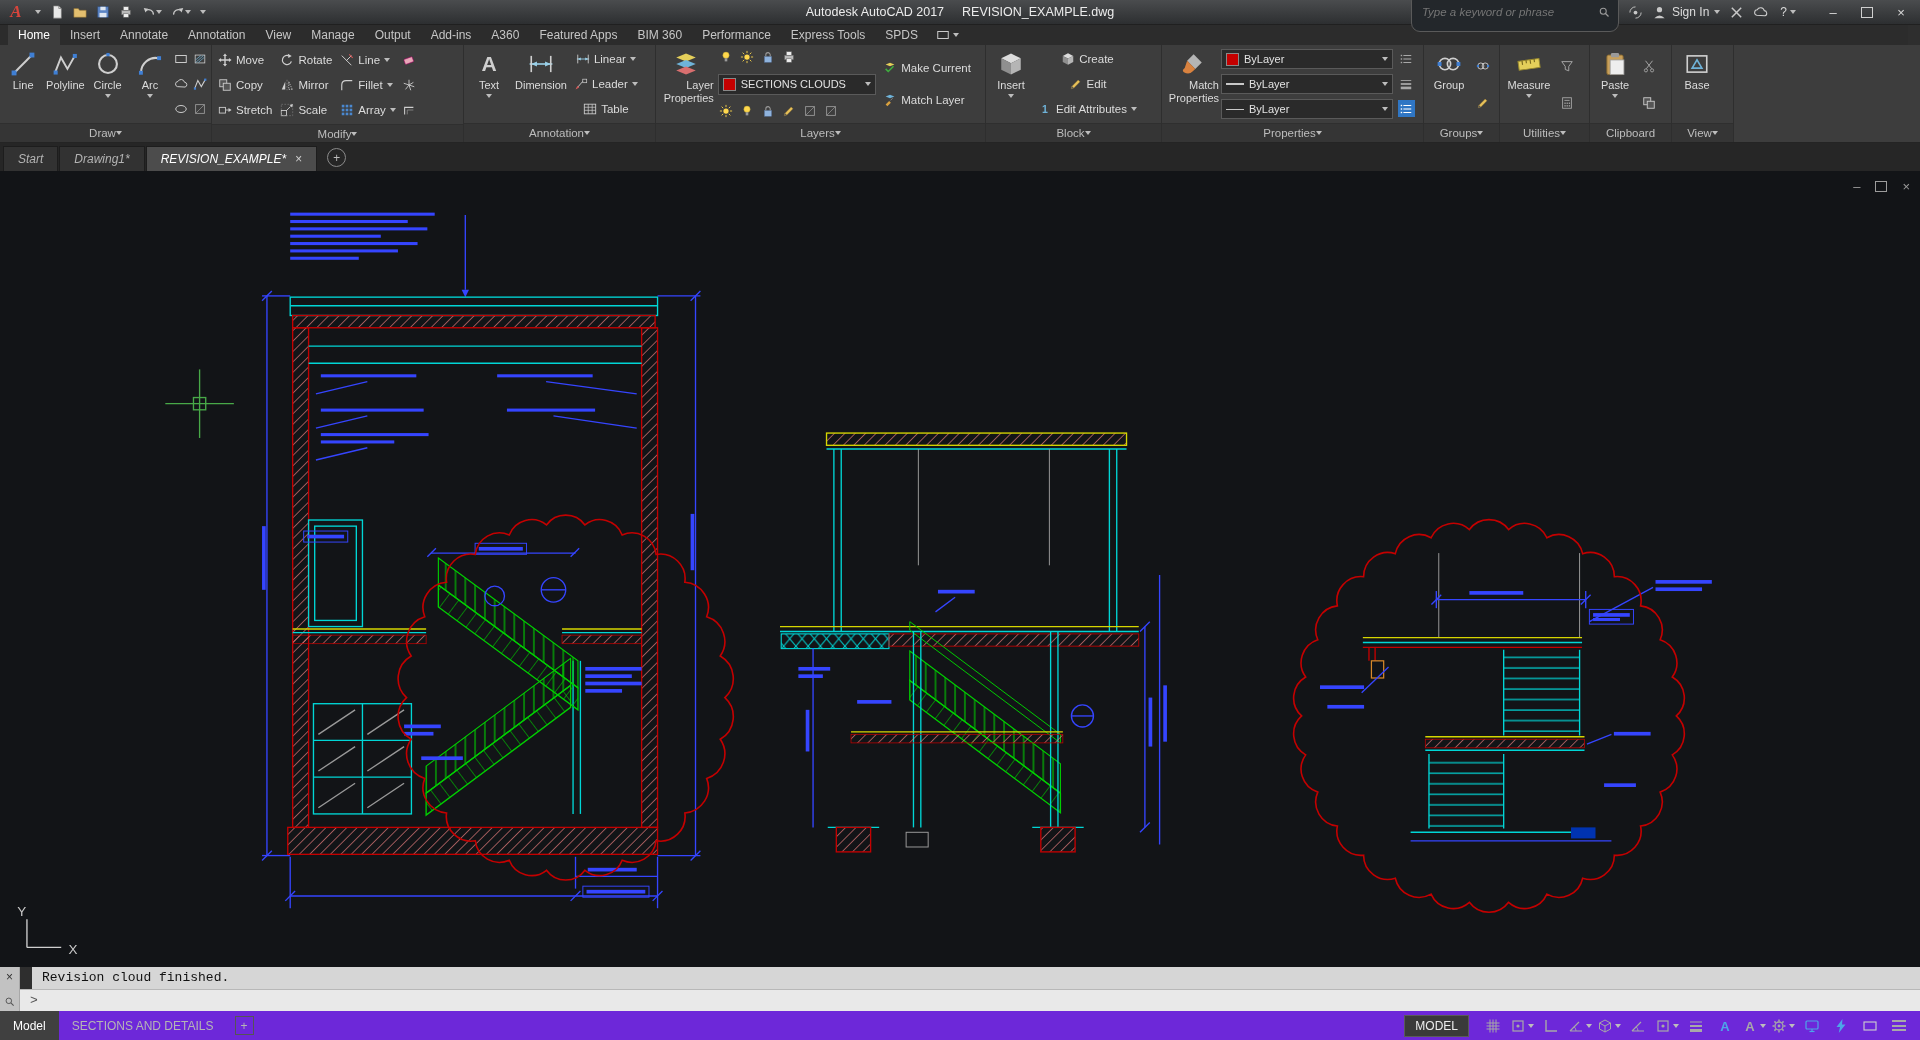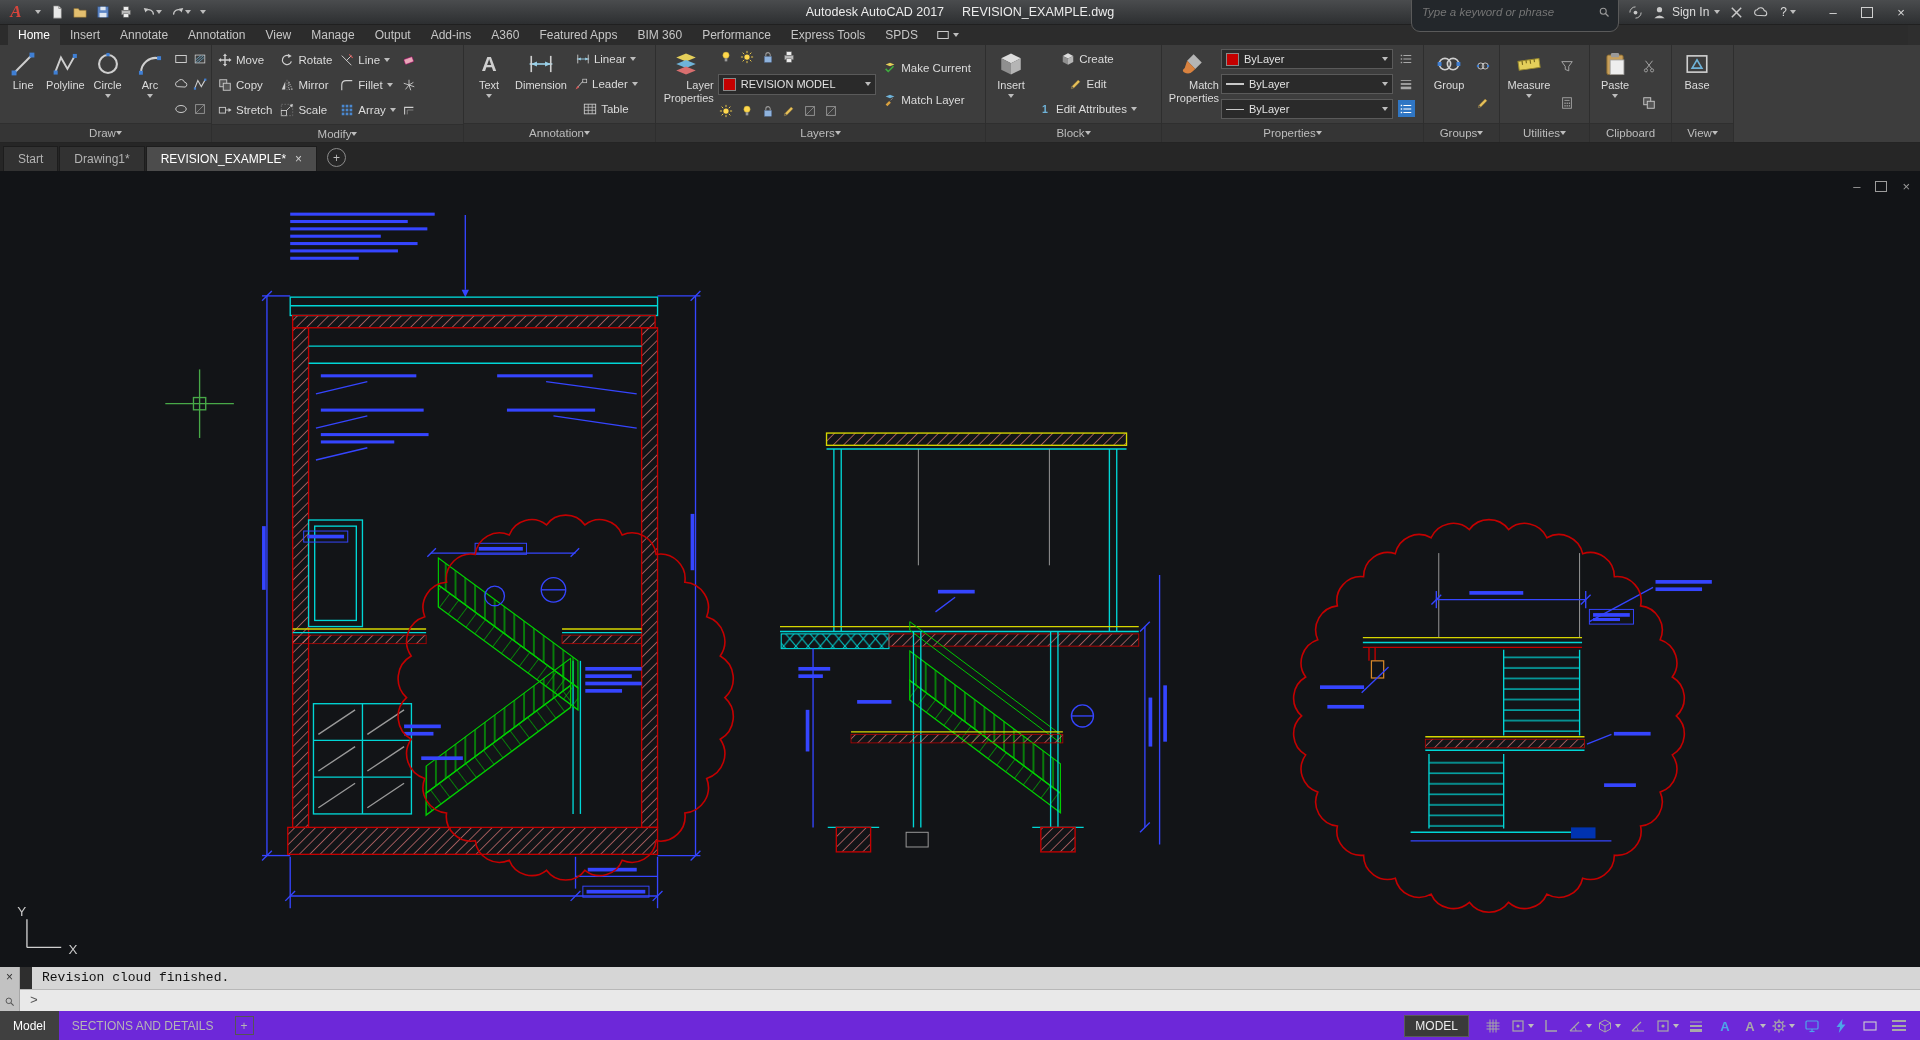--- a/index.html
+++ b/index.html
@@ -56,21 +56,21 @@
             padding:0 4px;font-size:11px;color:#e2e2e2;}
   .swcolor{width:11px;height:11px;background:var(--cad-red,#c40000);border:1px solid #888;flex:0 0 auto;}
   .laybtns{display:flex;flex-direction:column;justify-content:center;gap:8px;width:104px;}
   .propscol{display:flex;flex-direction:column;justify-content:space-between;width:172px;padding:2px 0;}
   .combo{display:flex;align-items:center;gap:5px;height:18px;background:#2a2a2a;border:1px solid #5a5a5a;
          padding:0 4px;font-size:11px;color:#e2e2e2;}
   .swline{width:18px;height:2px;background:#c8c8c8;flex:0 0 auto;}
   .mr-auto{margin-left:auto}
   
   .filetabs{position:absolute;left:0;top:143px;right:0;height:28px;background:#262626;display:flex;
-            align-items:flex-end;gap:1px;padding-left:3px;}
+            align-items:flex-end;gap:1px;padding-left:3px;font-style:italic;}
   .ftab{height:25px;display:flex;align-items:center;padding:0 14px;background:#323232;color:#b4b4b4;
         font-size:12px;border:1px solid #1d1d1d;border-bottom:none;box-sizing:border-box;}
   .ftab.active{background:#4c4c4c;color:#fff;}
   .fclose{margin-left:9px;color:#cfcfcf;font-size:12px;line-height:1;}
   .addtab{width:17px;height:17px;border-radius:50%;border:1px solid #8a8a8a;color:#bdbdbd;display:flex;
           align-items:center;justify-content:center;margin:0 0 4px 9px;font-size:12px;}
   
   .canvas{position:absolute;left:0;top:171px;width:1920px;height:796px;background:#121417;overflow:hidden;}
   .drawing{position:absolute;left:0;top:0;width:1920px;height:796px;}
   .dwgctl{position:absolute;right:10px;top:8px;display:flex;gap:15px;align-items:center;color:#9c9c9c;font-size:13px;}
@@ -775,21 +775,21 @@
                 </svg>
               </span>
             <span class="mini">
                 <svg class="ic14">
                   <use href="#s-printer"></use>
                 </svg>
               </span>
           </div>
           <div class="laycombo">
             <span class="swcolor"></span>
-            <span>REVISION MODEL</span>
+            <span>SECTIONS CLOUDS</span>
             <span class="caret mr-auto" style="margin-left:auto"></span>
           </div>
           <div class="layrow">
             <span class="mini">
                 <svg class="ic14">
                   <use href="#s-sun"></use>
                 </svg>
               </span>
             <span class="mini">
                 <svg class="ic14">

